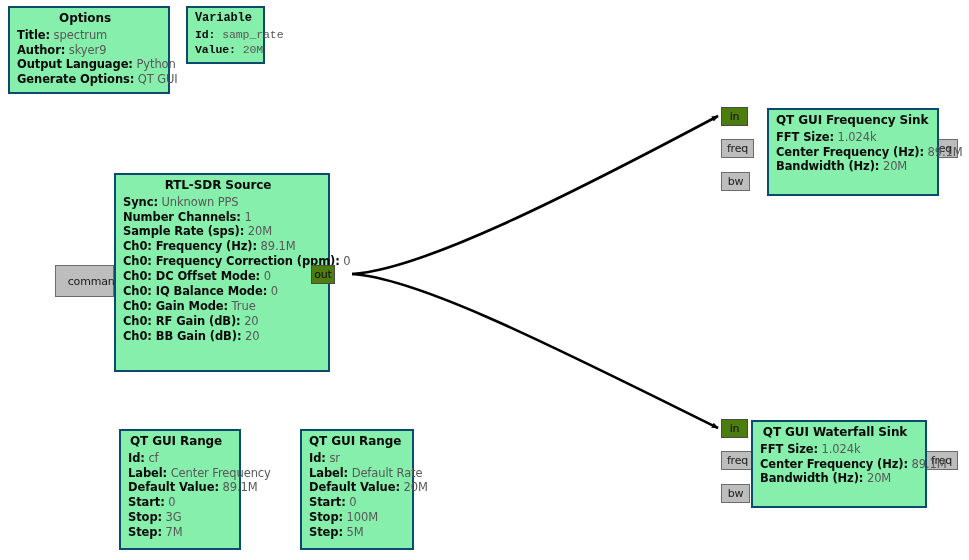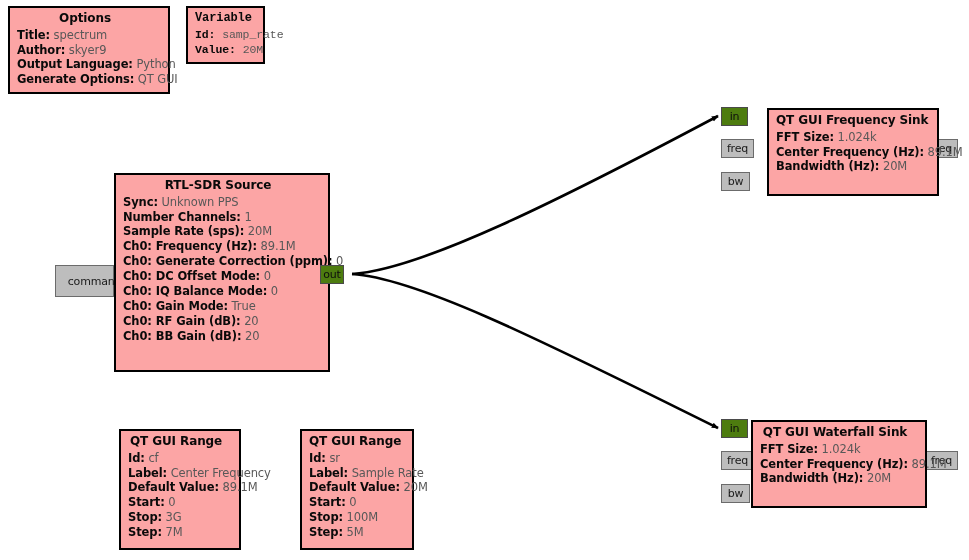--- a/index.html
+++ b/index.html
@@ -31,22 +31,22 @@
     width: 969px;
     height: 560px;
     pointer-events: none;
     z-index: 1;
   }
 
   
   .block {
     position: absolute;
     box-sizing: border-box;
-    background: #fca5a5;
-    border: 2px solid #000000;
+    background: #86efac;
+    border: 2px solid #0c4a6e;
     z-index: 3;
     padding: 3px 15px 5px 7px;
     line-height: 1.30;
   }
   .block .btitle {
     font-size: 12px;
     font-weight: bold;
     color: #0a0a0a;
     text-align: center;
     white-space: nowrap;
@@ -137,42 +137,42 @@
       <span class="k">Id:</span>
       <span class="v">samp_rate</span>
     </div>
     <div class="prop">
       <span class="k">Value:</span>
       <span class="v">20M</span>
     </div>
   </div>
 
   <div class="port msg under" style="left:55px; top:265px; width:59px; height:32px;padding-left:20px;">command</div>
-  <div class="port data" style="left:320px; top:265px; width:24px; height:19px;">out</div>
+  <div class="port data" style="left:311px; top:265px; width:24px; height:19px;">out</div>
 
   <div class="block" style="left:114px; top:173px; width:216px; height:199px;">
     <div class="btitle">RTL-SDR Source</div>
     <div class="prop">
       <span class="k">Sync:</span>
       <span class="v">Unknown PPS</span>
     </div>
     <div class="prop">
       <span class="k">Number Channels:</span>
       <span class="v">1</span>
     </div>
     <div class="prop">
       <span class="k">Sample Rate (sps):</span>
       <span class="v">20M</span>
     </div>
     <div class="prop">
       <span class="k">Ch0: Frequency (Hz):</span>
       <span class="v">89.1M</span>
     </div>
     <div class="prop">
-      <span class="k">Ch0: Generate Correction (ppm):</span>
+      <span class="k">Ch0: Frequency Correction (ppm):</span>
       <span class="v">0</span>
     </div>
     <div class="prop">
       <span class="k">Ch0: DC Offset Mode:</span>
       <span class="v">0</span>
     </div>
     <div class="prop">
       <span class="k">Ch0: IQ Balance Mode:</span>
       <span class="v">0</span>
     </div>
@@ -261,21 +261,21 @@
   </div>
 
   <div class="block" style="left:300px; top:429px; width:114px; height:121px;">
     <div class="btitle">QT GUI Range</div>
     <div class="prop">
       <span class="k">Id:</span>
       <span class="v">sr</span>
     </div>
     <div class="prop">
       <span class="k">Label:</span>
-      <span class="v">Sample Rate</span>
+      <span class="v">Default Rate</span>
     </div>
     <div class="prop">
       <span class="k">Default Value:</span>
       <span class="v">20M</span>
     </div>
     <div class="prop">
       <span class="k">Start:</span>
       <span class="v">0</span>
     </div>
     <div class="prop">

